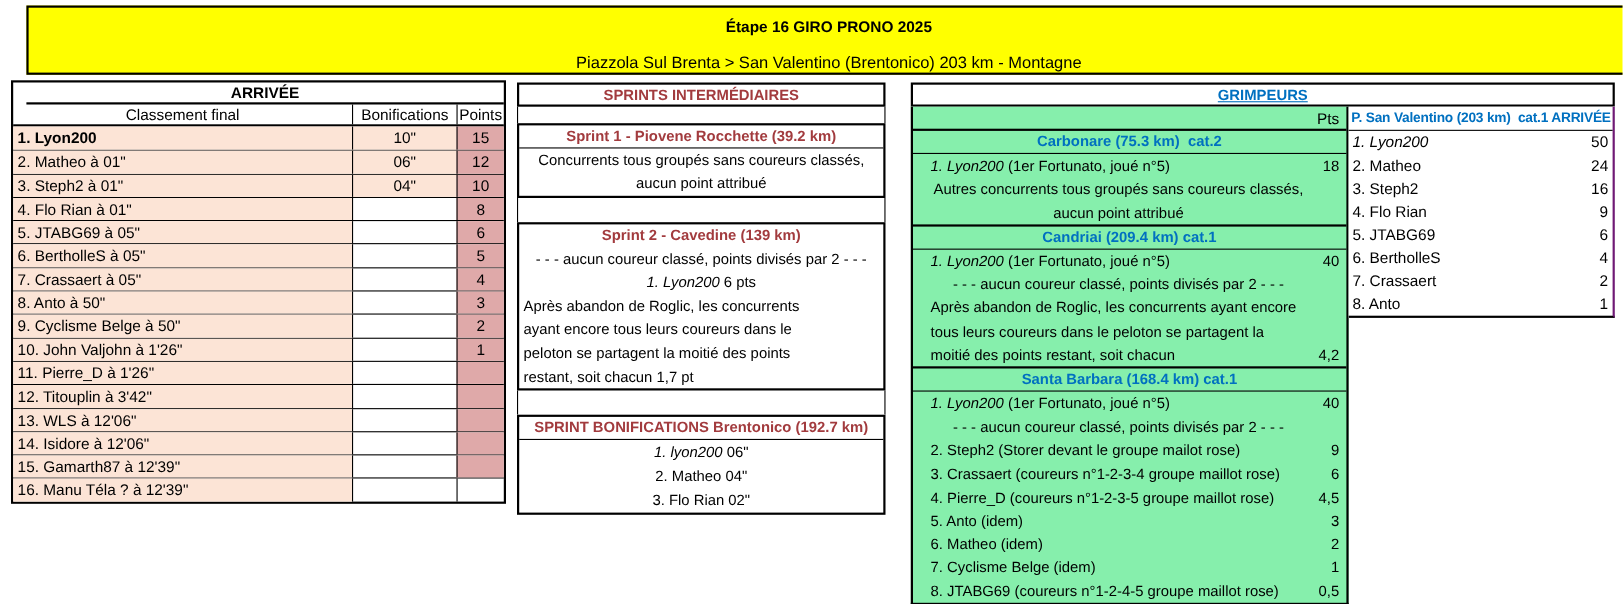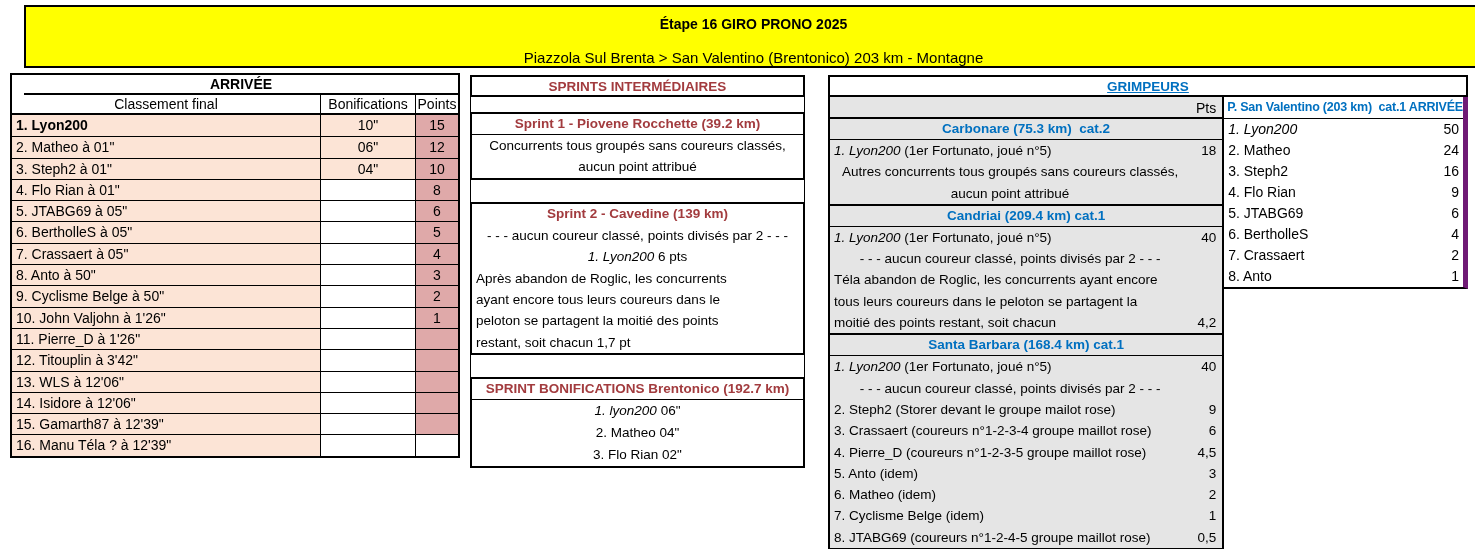--- a/index.html
+++ b/index.html
@@ -42,29 +42,29 @@
   .underline { border-bottom:1px solid #000; }
   .s-line { height:21.4px; line-height:21.4px; text-align:center; font-size:13.5px; white-space:nowrap; overflow:hidden; }
   .s-line.left { text-align:left; padding-left:4px; }
   .s-row { height:22px; line-height:22px; text-align:center; font-size:13.5px; white-space:nowrap; overflow:hidden; }
 
   
   .grimpeurs { position:absolute; left:828px; top:75px; width:640px; }
   .blue-title { color:var(--accent-blue); font-weight:bold; font-size:13.5px; white-space:pre; overflow:hidden; }
   .g-header { height:22px; line-height:20px; border:2px solid #000; text-align:center;text-decoration:underline; }
   .g-body { display:flex; align-items:flex-start; }
-  .g-left { width:436px; border-left:2px solid #000; border-right:2px solid #000; border-bottom:2px solid #000; background:#e5e5e5; }
+  .g-left { width:436px; border-left:2px solid #000; border-right:2px solid #000; border-bottom:2px solid #000; background:#86efac; }
   .g-pts-row { height:22px; line-height:22px; text-align:right; padding-right:6px; border-bottom:2px solid #000; }
   .g-climb + .g-climb { border-top:2px solid #000; }
   .g-title { height:21px; line-height:20px; text-align:center; border-bottom:1px solid #000; }
-  .g-row { display:flex; height:21.3px; line-height:21.3px; font-size:13.5px; }
+  .g-row { display:flex; height:21.3px; line-height:21.3px; font-size:13.5px;padding-left:12px; }
   .g-text { flex:1; padding-left:4px; white-space:nowrap; overflow:visible; }
   .g-text.center { text-align:center; padding-left:0; }
   .g-pts { flex:none; width:32px; text-align:right; padding-right:6px; }
-  .g-right { width:266px; border-right:5px solid #701a75; border-bottom:2px solid #000; background:#fff; }
+  .g-right { width:266px; border-right:2px solid #701a75; border-bottom:2px solid #000; background:#fff; }
   .g-right-title { height:22px; line-height:20px; border-bottom:1px solid #000; padding-left:3px; text-align:left;
     font-size:12.5px; letter-spacing:-0.2px; }
   .sv-row { display:flex; height:21px; line-height:21px; }
   .sv-name { flex:1; padding-left:4px; white-space:nowrap; overflow:hidden; }
   .sv-pts { flex:none; text-align:right; padding-right:4px; }
 </style>
 </head>
 <body>
 
 <div class="banner">
@@ -253,21 +253,21 @@
               <div class="g-text"><em>1. Lyon200</em><span> (1er Fortunato, joué n°5)</span></div>
               <div class="g-pts">40</div>
             </div>
 
             <div class="g-row">
               <div class="g-text center"><em></em><span>- - - aucun coureur classé, points divisés par 2 - - -</span></div>
               <div class="g-pts"></div>
             </div>
 
             <div class="g-row">
-              <div class="g-text"><em></em><span>Téla abandon de Roglic, les concurrents ayant encore</span></div>
+              <div class="g-text"><em></em><span>Après abandon de Roglic, les concurrents ayant encore</span></div>
               <div class="g-pts"></div>
             </div>
 
             <div class="g-row">
               <div class="g-text"><em></em><span>tous leurs coureurs dans le peloton se partagent la</span></div>
               <div class="g-pts"></div>
             </div>
 
             <div class="g-row">
               <div class="g-text"><em></em><span>moitié des points restant, soit chacun</span></div>

